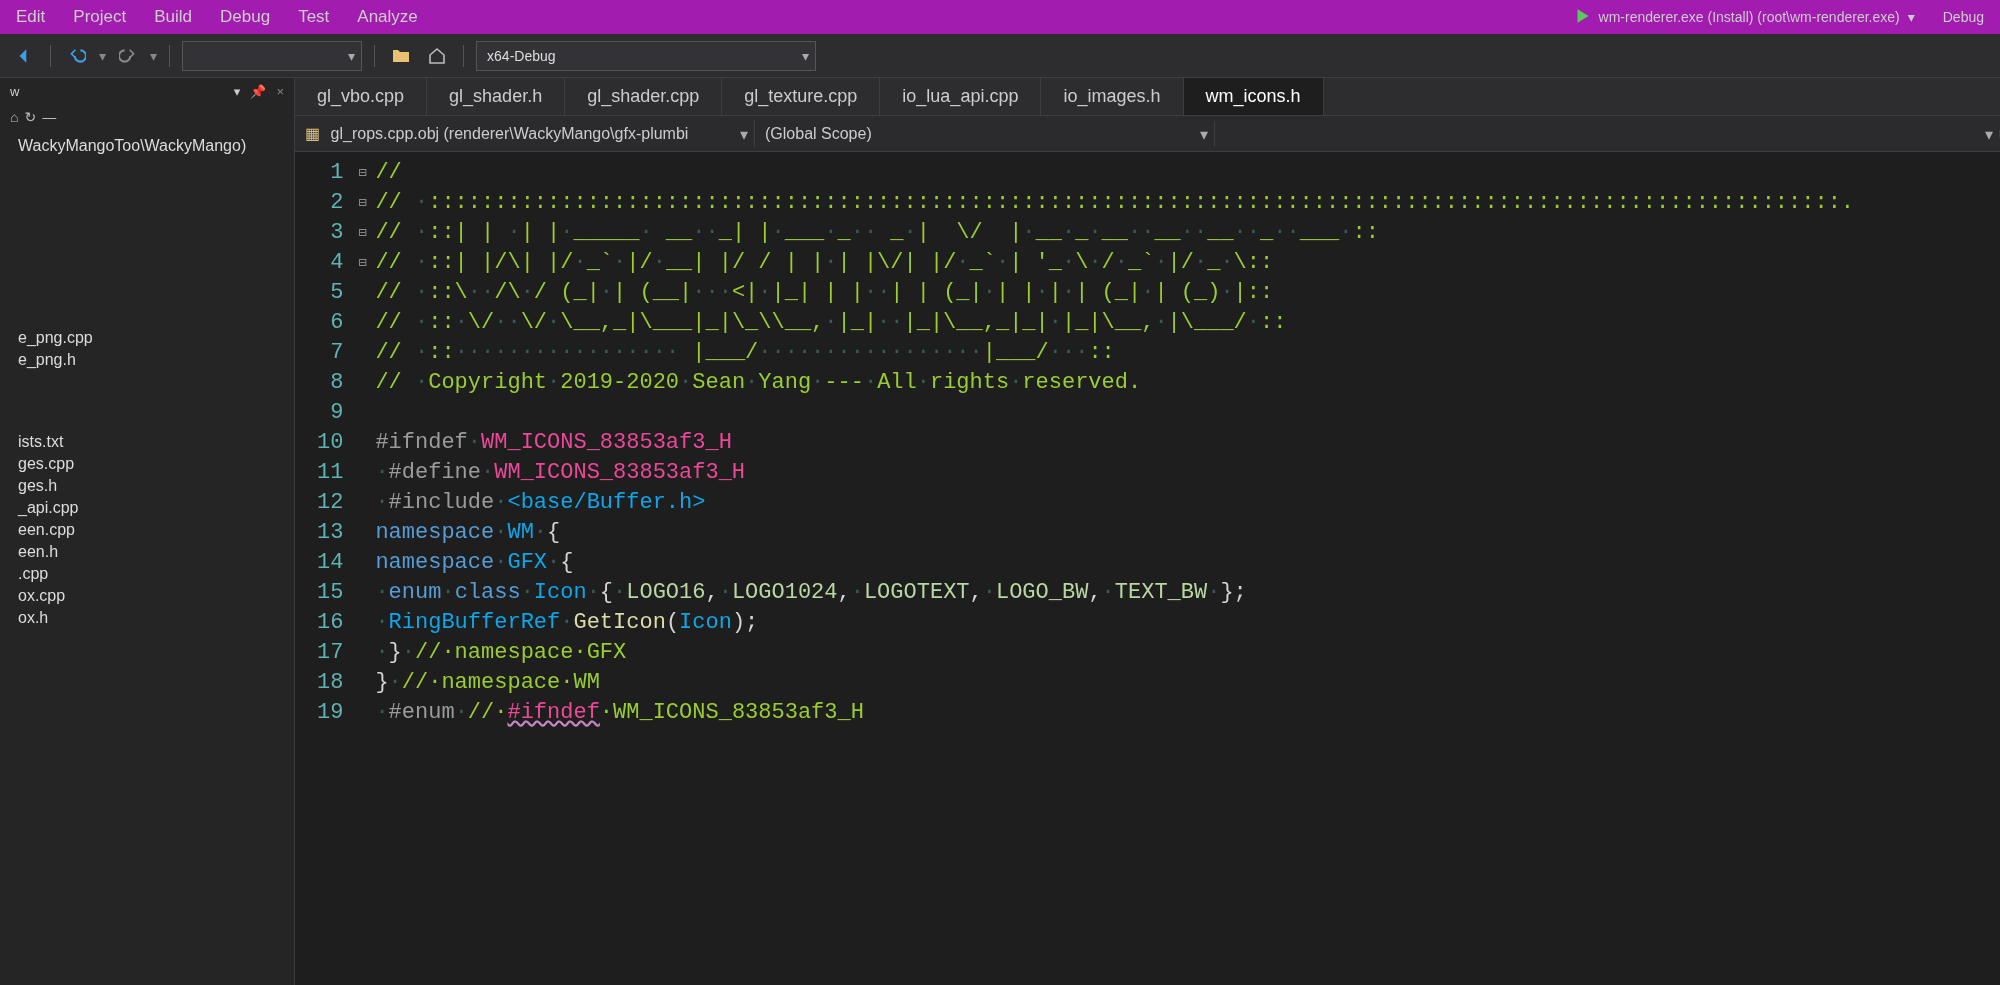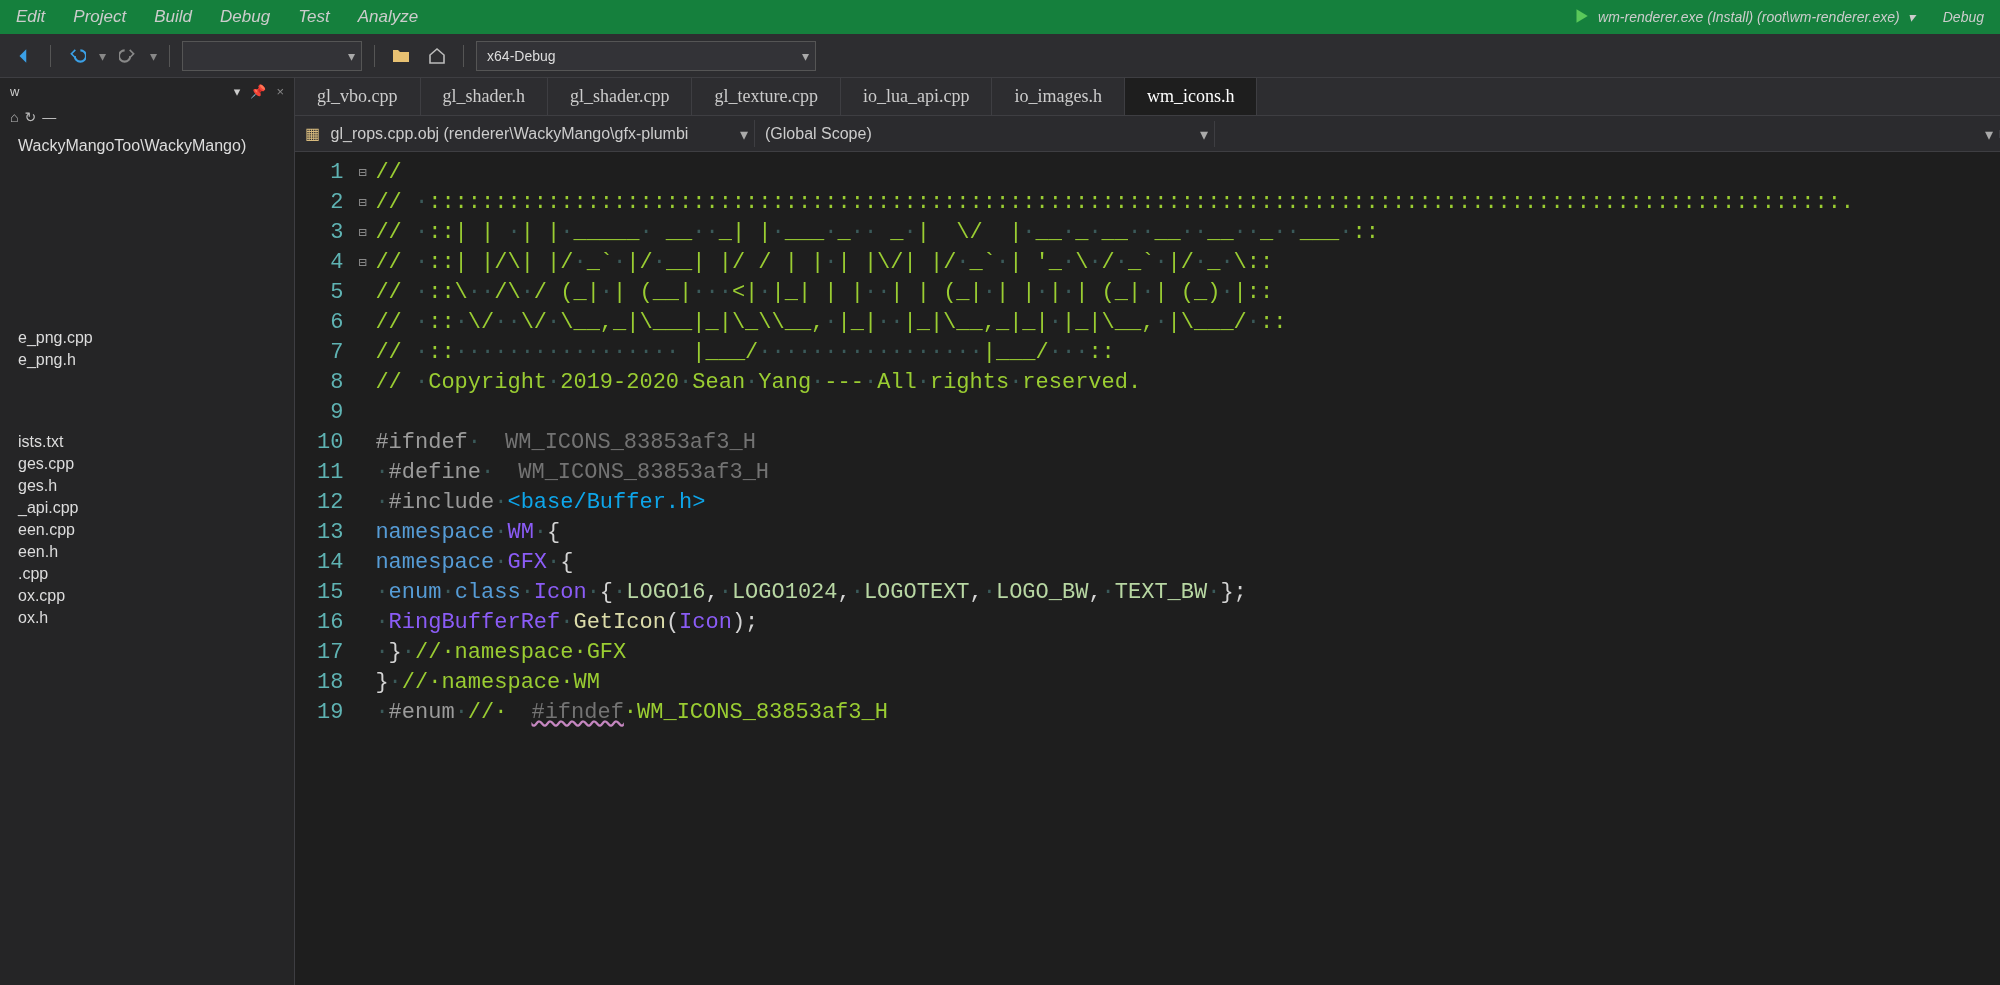--- a/index.html
+++ b/index.html
@@ -7,23 +7,22 @@
   background:#2d2d30;
   color:#d4d4d4;
   font-family:'Segoe UI',Tahoma,sans-serif;
   font-size:14px;
   width:2000px; height:985px;
   overflow:hidden;
 }
 .menubar {
   display:flex; align-items:center; gap:28px;
   padding:4px 16px; height:34px;
-  background:#15803d;
+  background:#a21caf;
   color:#ccc;
-  font-style:italic;
 }
 .menubar .item { cursor:default; font-size:17px; }
 .toolbar-row {
   display:flex; align-items:center; gap:8px;
   padding:4px 10px; height:44px;
   background:#2d2d30; border-bottom:1px solid #3e3e42;
 }
 .tool-btn {
   width:28px; height:28px; display:flex; align-items:center; justify-content:center;
   color:#d0d0d0; border-radius:2px;
@@ -58,21 +57,21 @@
   flex:1; background:#333337; border:1px solid #555;
   color:#ddd; padding:4px 8px; height:28px; font-size:13px;
 }
 .side-search .mag { margin-left:6px; color:#ccc; }
 .tree { padding:6px 6px; font-size:16px; overflow:auto; }
 .tree-item { padding:2px 4px 2px 12px; white-space:nowrap; color:#ddd; }
 .tree-gap { height:170px; }
 .editor-zone { flex:1; display:flex; flex-direction:column; background:#1e1e1e; }
 .tabs {
   display:flex; background:#2d2d30; height:38px;
-  border-bottom:1px solid #3e3e42; align-items:flex-end;font-family:Liberation Serif, serif;
+  border-bottom:1px solid #3e3e42; align-items:flex-end;
 }
 .tab {
   padding:8px 22px; font-size:18px; color:#ccc;
   border-right:1px solid #3e3e42; white-space:nowrap;
 }
 .tab.active { background:#1e1e1e; color:#fff; }
 .nav-bar {
   display:flex; align-items:center; height:36px;
   background:#2b2b2e; border-bottom:1px solid #3e3e42;
   font-size:16px;
@@ -93,23 +92,23 @@
   background:#1e1e1e; color:#5fb3b3; text-align:right;
   padding:6px 10px 6px 22px; user-select:none;
 }
 .gutter .ln { display:block; }
 .fold { color:#888; padding:6px 2px; }
 .fold span { display:block; width:14px; text-align:center; font-size:14px; }
 .src { padding:6px 0 6px 4px; white-space:pre; }
 .c-comment { color:#9acd32; }
 .c-kw { color:#569cd6; }
 .c-mac { color:#9b9b9b; }
-.c-macname { color:#737373;margin-left:24px; }
+.c-macname { color:#ec4899; }
 .c-inc { color:#0ea5e9;text-align:center; }
-.c-type { color:#8b5cf6; }
+.c-type { color:#0ea5e9; }
 .c-enum { color:#b8d7a3; }
 .c-func { color:#dcdcaa; }
 .c-punct { color:#d4d4d4; }
 .ws { color:#3a5a5a; }
 .pin { color:#888; }
 .close-x { color:#888; }
 .folder-icon svg, .home-icon svg { width:20px; height:20px; }
 </style>
 </head>
 <body>

